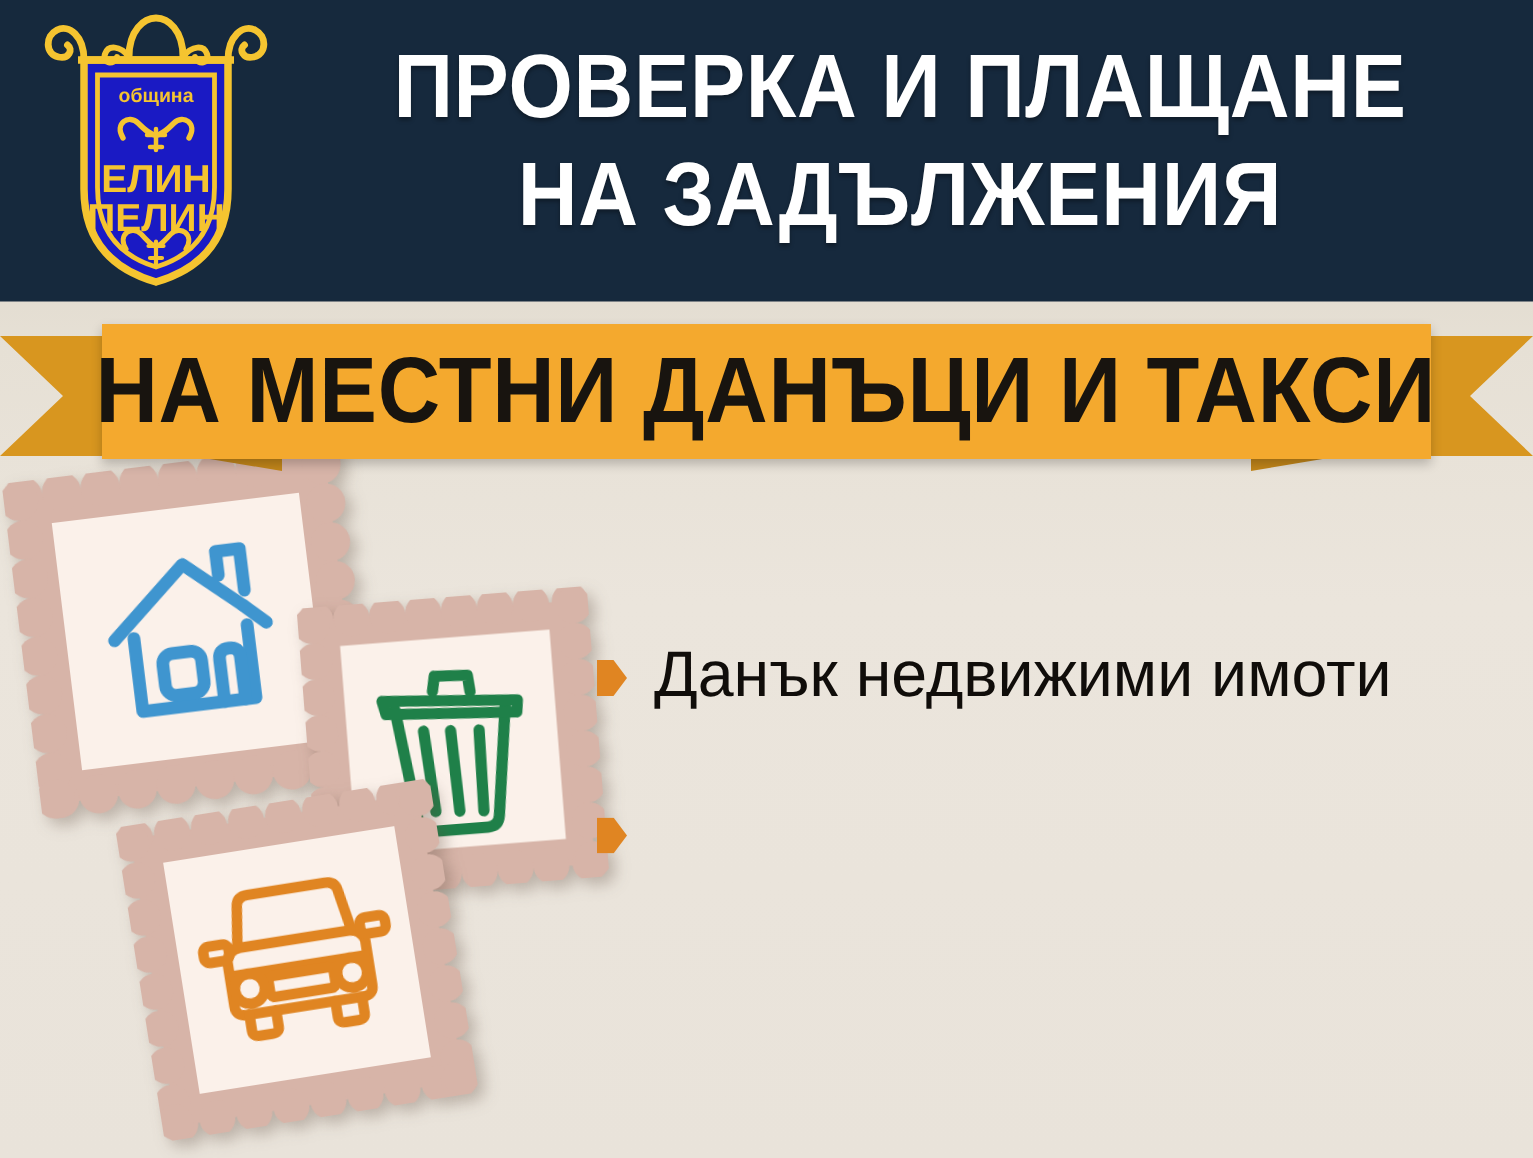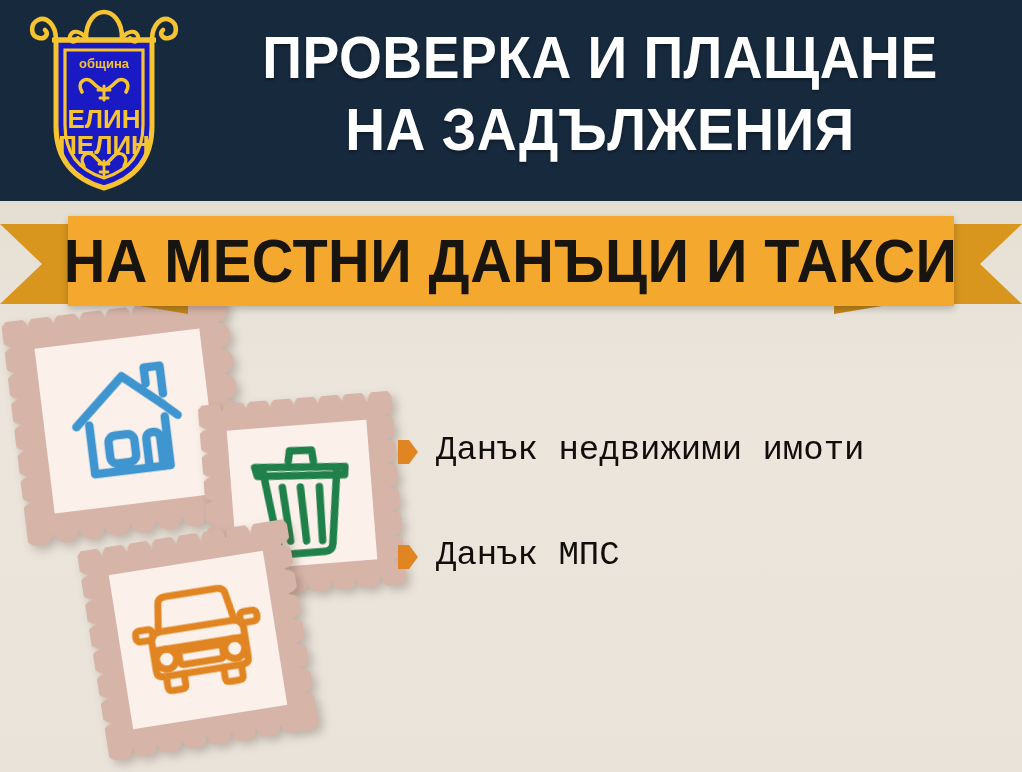--- a/index.html
+++ b/index.html
@@ -158,22 +158,22 @@
     width: 20px;
     height: 24px;
     margin-top: 16px;
     margin-right: 18px;
     background: #e08522;
     clip-path: polygon(0 0, 11px 0, 20px 12px, 11px 24px, 0 24px);
   }
   .list-label {
     flex: 1 1 auto;
     color: #100d0a;
-    font-family: Liberation Mono, monospace;
-    font-size: 34px;
+    font-family: Liberation Sans, sans-serif;
+    font-size: 43px;
     line-height: 52px;
     white-space: nowrap;
   }
 </style>
 </head>
 <body>
 
 <div class="banner">
 
   <div class="header">
@@ -367,17 +367,16 @@
     </div>
   </div>
 
   <div class="list">
     <div class="list-item">
       <span class="bullet"></span>
       <span class="list-label">Данък недвижими имоти</span>
     </div>
     <div class="list-item">
       <span class="bullet"></span>
-      <span class="list-label">Данък МПС</span>
     </div>
   </div>
 
 </div>
 
 </body></html>

